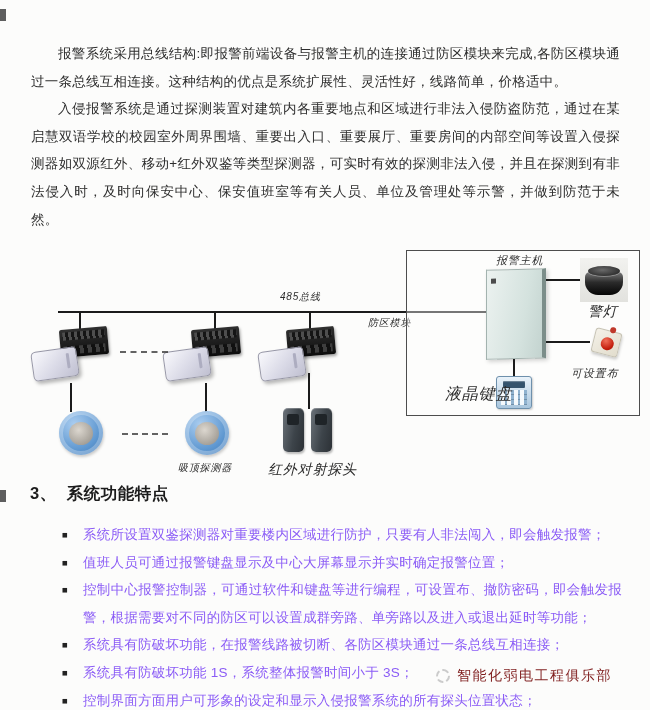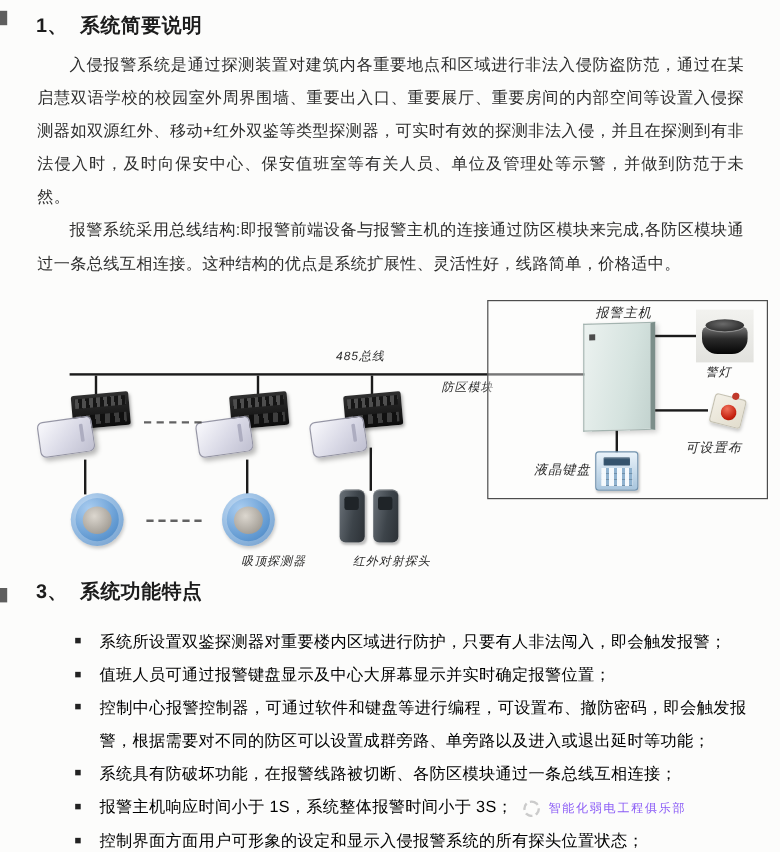--- a/index.html
+++ b/index.html
@@ -22,26 +22,26 @@
   .textblock { position:absolute; left:31px; top:40px; width:589px; }
   .textblock p {
     font-size:13.5px; line-height:27.6px; letter-spacing:.25px;
     text-indent:2em; text-align:justify; color:#2d2d2d; font-weight:500;
   }
 
   
   .bullets { position:absolute; left:62px; top:521px; width:560px; }
   .bullet { display:flex; align-items:flex-start; }
   .bullet .marker { width:21px; flex:0 0 21px; font-size:9.5px; line-height:27.6px; color:#222; }
-  .bullet .btext { flex:1; font-size:13.5px; line-height:27.6px; letter-spacing:.25px; text-align:justify; color:#000000; font-weight:500; }
+  .bullet .btext { flex:1; font-size:13.5px; line-height:27.6px; letter-spacing:.25px; text-align:justify; color:#8b5cf6; font-weight:500; }
 
   
   .watermark { position:absolute; left:436px; top:667px; display:flex; align-items:center; gap:7px; z-index:6; }
   .wm-logo { width:14px; height:14px; border:2px dashed #c6c6c6; border-radius:50%; opacity:.9; }
-  .wm-text { font-size:10px; color:#8b5cf6; letter-spacing:1.5px; white-space:nowrap; }
+  .wm-text { font-size:14px; color:#7f1d1d; letter-spacing:1.5px; white-space:nowrap; }
 
   
   #diagram { position:absolute; left:0; top:245px; width:650px; height:235px; }
   .dlabel { position:absolute; font-size:10.5px; color:#2b2b2b; letter-spacing:.8px; white-space:nowrap;font-style:italic; }
   .hline { position:absolute; height:2px; background:#1b1b1b; }
   .vline { position:absolute; width:2px; background:#1b1b1b; }
   .dash  { position:absolute; height:0; border-top:2.5px dashed #3c3c3c; opacity:.8; }
 
   
   .cluster { position:absolute; width:80px; height:56px; top:83px; }
@@ -112,27 +112,24 @@
       repeating-linear-gradient(0deg, rgba(110,140,165,.9) 0 1px, rgba(0,0,0,0) 1px 5px); }
 </style>
 </head>
 <body>
 
 <div id="page">
 
   <div class="scan-mark" style="top:9px"></div>
   <div class="scan-mark" style="top:490px"></div>
 
-  <div class="heading" style="top:11px">
-    <span class="num">1、</span><span>系统简要说明</span>
-  </div>
 
   <div class="textblock">
+    <p>报警系统采用总线结构:即报警前端设备与报警主机的连接通过防区模块来完成,各防区模块通过一条总线互相连接。这种结构的优点是系统扩展性、灵活性好，线路简单，价格适中。</p>
     <p>入侵报警系统是通过探测装置对建筑内各重要地点和区域进行非法入侵防盗防范，通过在某启慧双语学校的校园室外周界围墙、重要出入口、重要展厅、重要房间的内部空间等设置入侵探测器如双源红外、移动+红外双鉴等类型探测器，可实时有效的探测非法入侵，并且在探测到有非法侵入时，及时向保安中心、保安值班室等有关人员、单位及管理处等示警，并做到防范于未然。</p>
-    <p>报警系统采用总线结构:即报警前端设备与报警主机的连接通过防区模块来完成,各防区模块通过一条总线互相连接。这种结构的优点是系统扩展性、灵活性好，线路简单，价格适中。</p>
   </div>
 
 
   <div id="diagram">
 
     <div class="dlabel" style="left:232px; top:45px; font-size:10px;margin-left:48px;">485总线</div>
     <div class="hline" style="left:58px; top:66px; width:430px;"></div>
     <div class="dlabel" style="left:324px; top:71px; font-size:10px;padding-left:44px;">防区模块</div>
 
     <div class="vline" style="left:79px;  top:68px; height:22px;"></div>
@@ -158,48 +155,48 @@
     <div class="vline" style="left:70px;  top:138px; height:29px;"></div>
     <div class="vline" style="left:205px; top:138px; height:29px;"></div>
     <div class="vline" style="left:308px; top:128px; height:36px;"></div>
 
     <div class="detector" style="left:59px;"></div>
     <div class="detector" style="left:185px;"></div>
 
     <div class="ir" style="left:283px;"></div>
     <div class="ir" style="left:311px;"></div>
 
-    <div class="dlabel" style="left:178px; top:216px; font-size:10px;margin-left:23px;">吸顶探测器</div>
-    <div class="dlabel" style="left:294px; top:216px; font-size:10px;text-align:right;">红外对射探头</div>
+    <div class="dlabel" style="left:178px; top:216px; font-size:10px;">吸顶探测器</div>
+    <div class="dlabel" style="left:268px; top:216px; font-size:14px;text-align:right;">红外对射探头</div>
 
     <div class="panel-box"></div>
     <div class="dlabel" style="left:496px; top:8px; font-size:11px;">报警主机</div>
 
     <div class="cabinet"></div>
 
     <div class="hline" style="left:546px; top:34px; width:37px;"></div>
     <div class="hline" style="left:546px; top:96px; width:44px;"></div>
     <div class="vline" style="left:513px; top:114px; height:18px;"></div>
 
     <div class="siren">
       <div class="siren-top"></div>
       <div class="siren-body"></div>
     </div>
-    <div class="dlabel" style="left:588px; top:58px; font-size:10px;">警灯</div>
+    <div class="dlabel" style="left:588px; top:58px; font-size:14px;">警灯</div>
 
     <div class="ebutton">
       <div class="ebox"></div>
     </div>
     <div class="dlabel" style="left:571px; top:121px; font-size:11px;">可设置布</div>
 
     <div class="keypad">
       <div class="kscreen"></div>
       <div class="kgrid"></div>
     </div>
-    <div class="dlabel" style="left:445px; top:139px; font-size:11px;">液晶键盘</div>
+    <div class="dlabel" style="left:445px; top:139px; font-size:16px;">液晶键盘</div>
 
   </div>
 
   <div class="heading" style="top:482px">
     <span class="num">3、</span><span>系统功能特点</span>
   </div>
 
   <div class="bullets">
     <div class="bullet">
       <span class="marker">■</span>
@@ -212,21 +209,21 @@
     <div class="bullet">
       <span class="marker">■</span>
       <span class="btext">控制中心报警控制器，可通过软件和键盘等进行编程，可设置布、撤防密码，即会触发报警，根据需要对不同的防区可以设置成群旁路、单旁路以及进入或退出延时等功能；</span>
     </div>
     <div class="bullet">
       <span class="marker">■</span>
       <span class="btext">系统具有防破坏功能，在报警线路被切断、各防区模块通过一条总线互相连接；</span>
     </div>
     <div class="bullet">
       <span class="marker">■</span>
-      <span class="btext">报警主机响应时间小于 1S，系统整体报警时间小于 3S；</span>
+      <span class="btext">系统具有防破坏功能 1S，系统整体报警时间小于 3S；</span>
     </div>
     <div class="bullet">
       <span class="marker">■</span>
       <span class="btext">控制界面方面用户可形象的设定和显示入侵报警系统的所有探头位置状态；</span>
     </div>
   </div>
 
   <div class="watermark">
     <span class="wm-logo"></span>
     <span class="wm-text">智能化弱电工程俱乐部</span>

